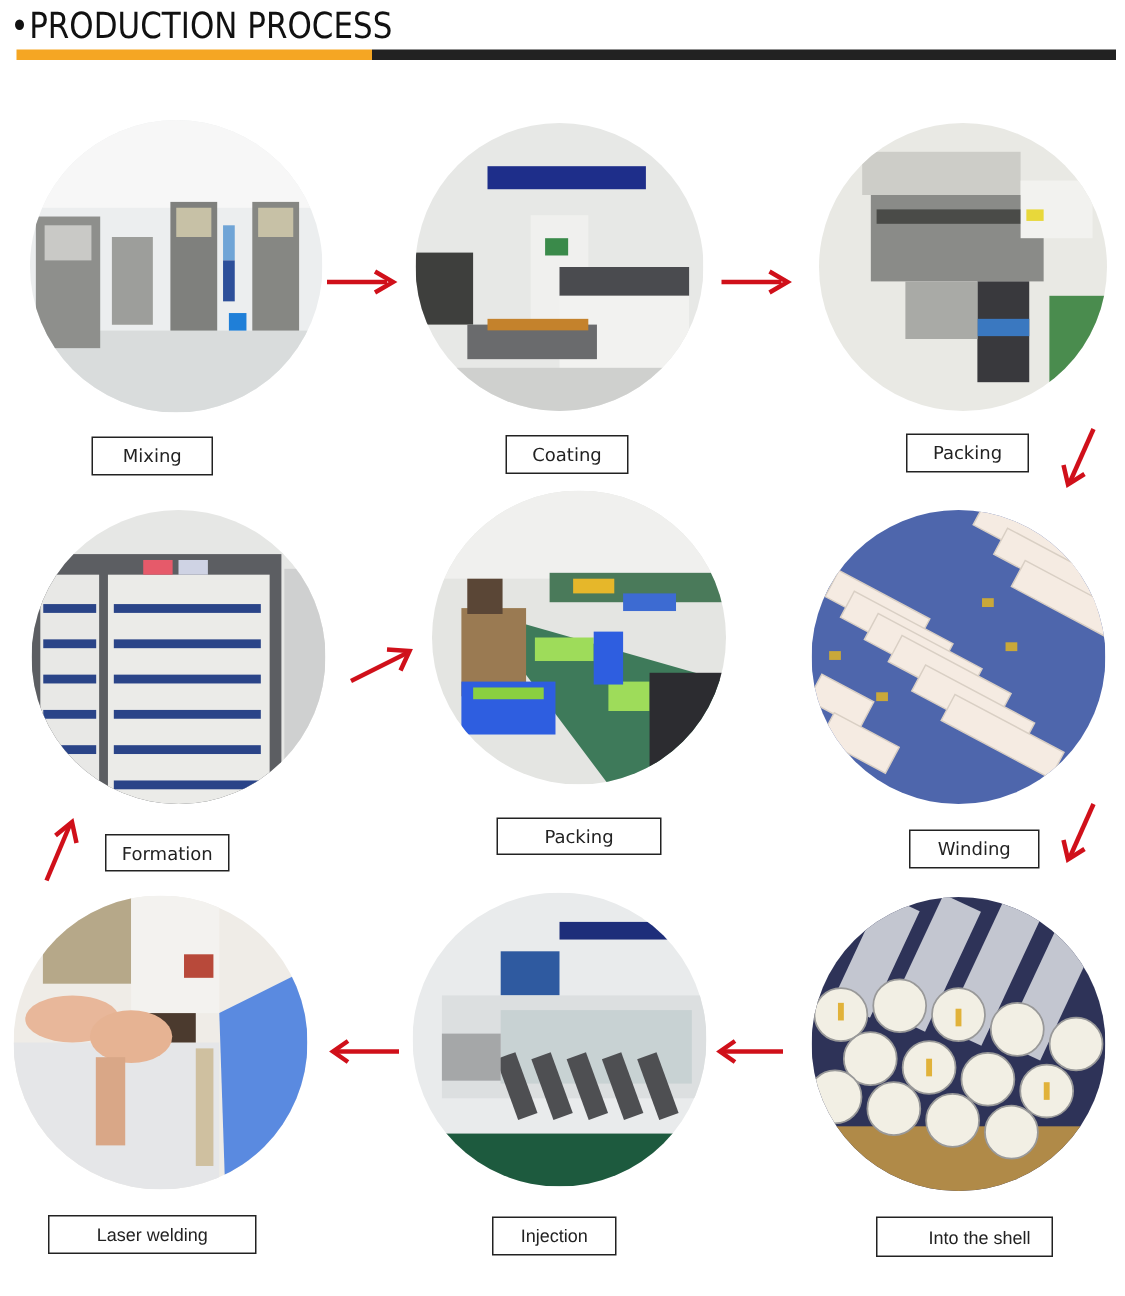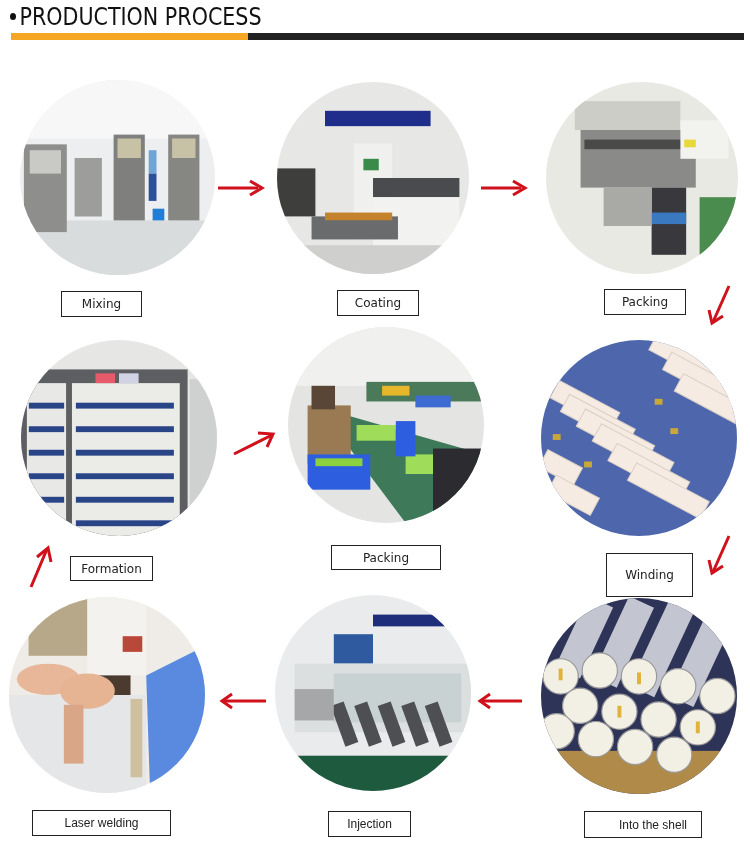--- a/index.html
+++ b/index.html
@@ -162,21 +162,21 @@
         <rect x="6" y="48" width="4" height="3"></rect>
         <rect x="22" y="62" width="4" height="3"></rect>
         <rect x="66" y="45" width="4" height="3"></rect>
         <rect x="58" y="30" width="4" height="3"></rect>
       </g>
   </svg>
 </div>
 
 <div class="label" style="left:70px; top:556px; width:83px; height:25px;">Formation</div>
 <div class="label" style="left:331px; top:545px; width:110px; height:25px;">Packing</div>
-<div class="label" style="left:606px; top:553px; width:87px; height:44px;">Winding</div>
+<div class="label" style="left:606px; top:553px; width:87px; height:26px;">Winding</div>
 
 <div class="arrow" style="left:232px; top:432px;">
   <svg width="44" height="24" viewBox="0 0 44 24">
       <path d="M2 22 L40 3" stroke="#d0101a" stroke-width="3"></path>
       <path d="M26 1 L41 2 L35 15" stroke="#d0101a" stroke-width="3" fill="none"></path>
     </svg>
 </div>
 <div class="arrow" style="left:707px; top:534px;">
   <svg width="26" height="42" viewBox="0 0 26 42">
       <path d="M22 2 L6 38" stroke="#d0101a" stroke-width="3"></path>

